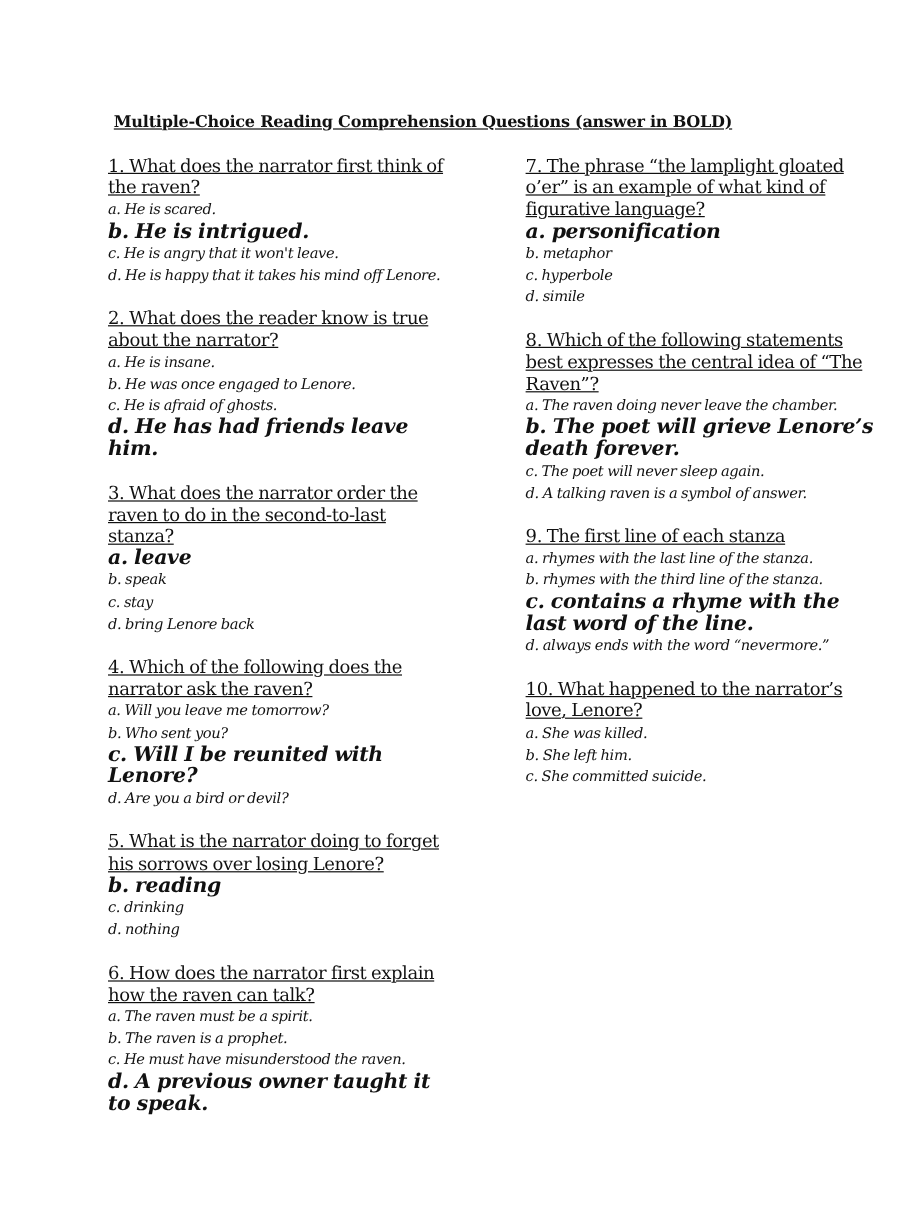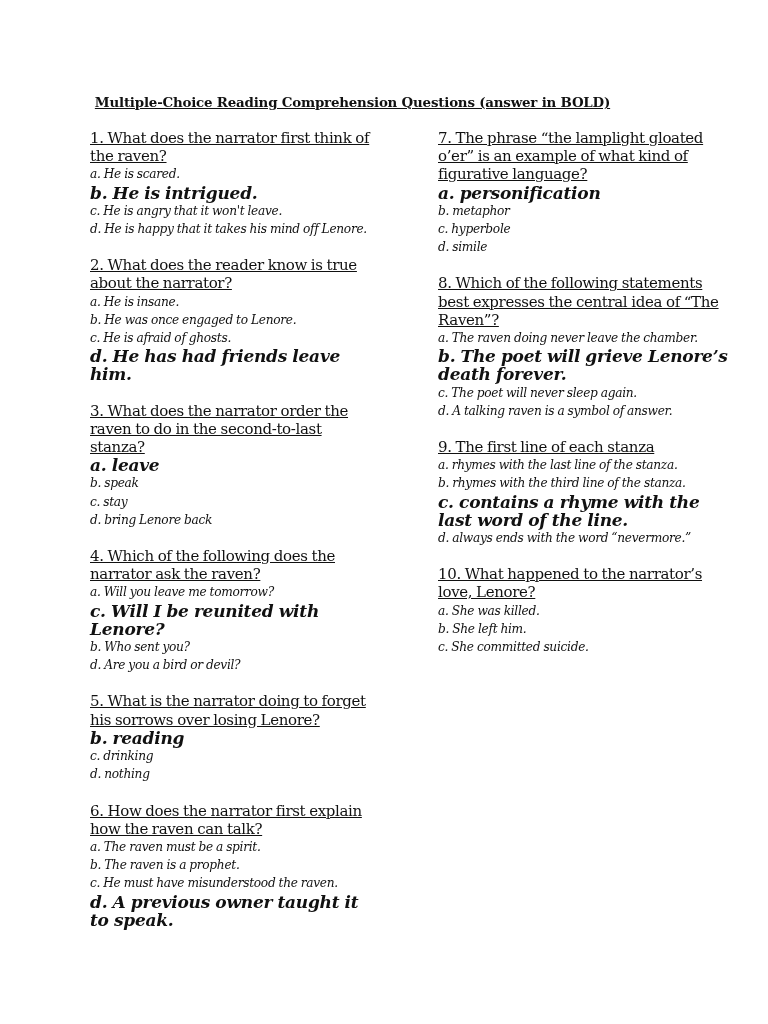--- a/index.html
+++ b/index.html
@@ -91,22 +91,22 @@
       <div class="q-text">3. What does the narrator order the raven to do in the second-to-last stanza?</div>
       <div class="option correct">a. leave</div>
       <div class="option">b. speak</div>
       <div class="option">c. stay</div>
       <div class="option">d. bring Lenore back</div>
     </div>
 
     <div class="question">
       <div class="q-text">4. Which of the following does the narrator ask the raven?</div>
       <div class="option">a. Will you leave me tomorrow?</div>
+      <div class="option">b. Who sent you?</div>
       <div class="option correct">c. Will I be reunited with Lenore?</div>
-      <div class="option">b. Who sent you?</div>
       <div class="option">d. Are you a bird or devil?</div>
     </div>
 
     <div class="question">
       <div class="q-text">5. What is the narrator doing to forget his sorrows over losing Lenore?</div>
       <div class="option correct">b. reading</div>
       <div class="option">c. drinking</div>
       <div class="option">d. nothing</div>
     </div>
 

